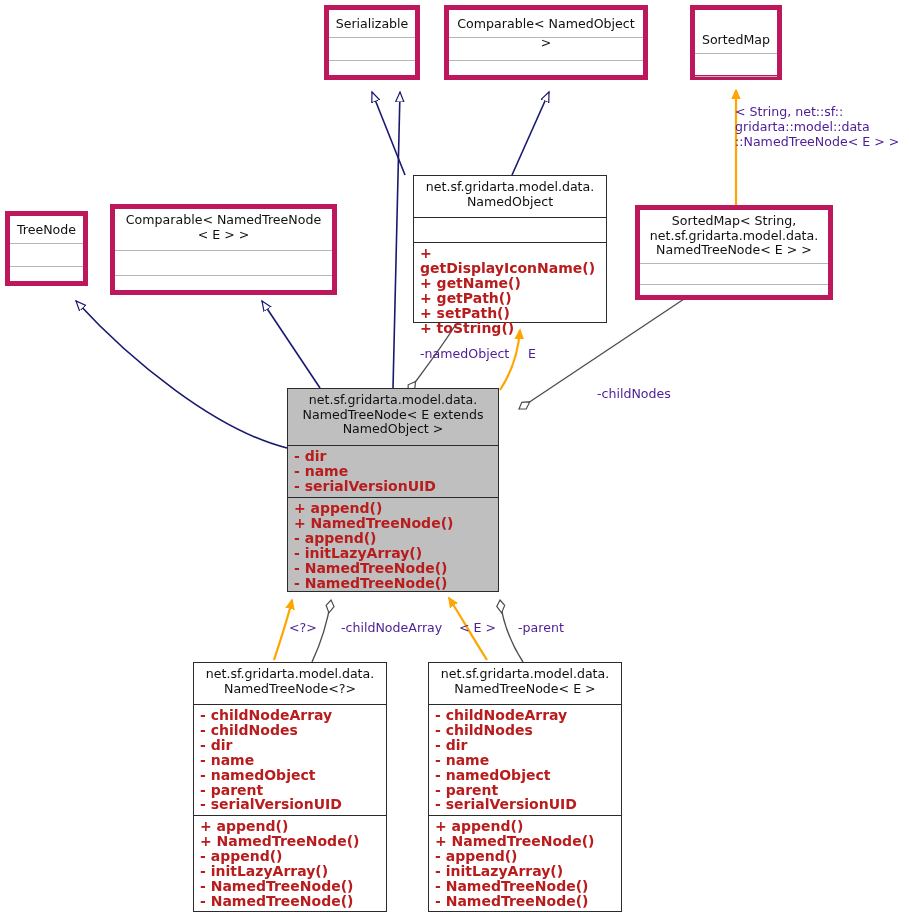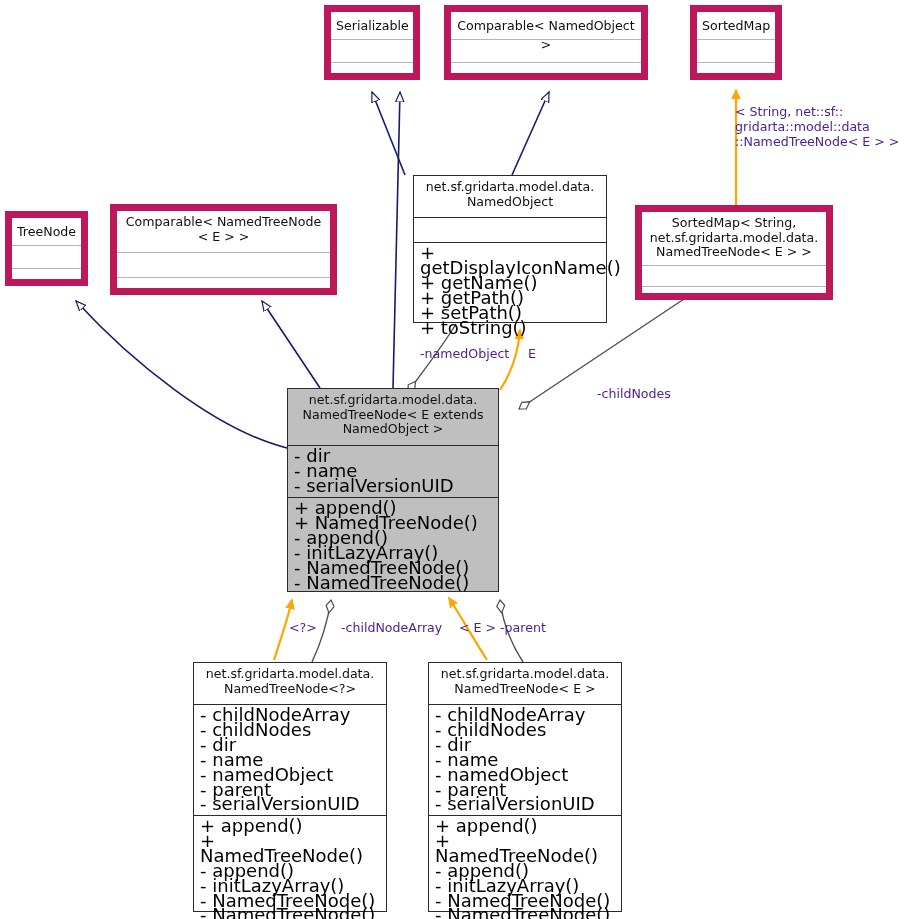--- a/index.html
+++ b/index.html
@@ -23,21 +23,21 @@
     position: absolute;
     left: 0; top: 0;
     width: 909px;
     height: 919px;
     pointer-events: none;
   }
   .uml-box {
     position: absolute;
     box-sizing: border-box;
     background: #ffffff;
-    border: 7px solid #be185d;
+    border: 5px solid #be185d;
     z-index: 5;
   }
   .uml-box.highlight {
     background: #bfbfbf;
     border: 1px solid #2b2b2b;
   }
   .uml-box.plainborder {
     border: 1px solid #2b2b2b;
   }
   .box-title {
@@ -50,27 +50,28 @@
     white-space: pre-line;
   }
   .box-sep {
     border-top: 1px solid #b6b6b6;
   }
   .uml-box.highlight .box-sep,
   .uml-box.plainborder .box-sep {
     border-top: 1px solid #2b2b2b;
   }
   .box-section {
-    font-size: 18px;
-    color: #000000;
+    font-size: 14px;
+    color: #b91c1c;
     line-height: 14.9px;
     padding: 3px 6px 3px 6px;
     box-sizing: border-box;
     white-space: pre-line;
     text-align: left;
+    font-weight: bold;
   }
   .box-section.empty {
     padding: 0;
   }
   .edge-label {
     position: absolute;
     font-size: 12.6px;
     color: #4c1d95;
     white-space: pre-line;
     line-height: 15px;
@@ -158,21 +159,21 @@
 
   <div class="uml-box" style="left:444px; top:5px; width:204px; height:75px;">
     <div class="box-title" style="height:27px; line-height:19px;">Comparable&lt; NamedObject &gt;</div>
     <div class="box-sep"></div>
     <div class="box-section empty" style="height:22px;"></div>
     <div class="box-sep"></div>
     <div class="box-section empty" style="height:23px;"></div>
   </div>
 
   <div class="uml-box" style="left:690px; top:5px; width:92px; height:75px;">
-    <div class="box-title" style="height:27px; line-height:19px;">SortedMap</div>
+    <div class="box-title" style="height:27px; line-height:19px;margin-top:16px;">SortedMap</div>
     <div class="box-sep"></div>
     <div class="box-section empty" style="height:22px;"></div>
     <div class="box-sep"></div>
     <div class="box-section empty" style="height:23px;"></div>
   </div>
 
   <div class="uml-box" style="left:110px; top:204px; width:227px; height:91px;">
     <div class="box-title" style="height:41px;">Comparable&lt; NamedTreeNode
 &lt; E &gt; &gt;</div>
     <div class="box-sep"></div>
@@ -278,15 +279,15 @@
   <div class="edge-label" style="left:528px; top:346px;">E</div>
 
   <div class="edge-label" style="left:597px; top:346px;margin-top:40px;">-childNodes</div>
 
   <div class="edge-label" style="left:289px; top:620px;">&lt;?&gt;</div>
 
   <div class="edge-label" style="left:341px; top:620px;">-childNodeArray</div>
 
   <div class="edge-label" style="left:459px; top:620px;">&lt; E &gt;</div>
 
-  <div class="edge-label" style="left:500px; top:620px;">-parent</div>
+  <div class="edge-label" style="left:518px; top:620px;">-parent</div>
 
 </div>
 
 </body></html>

